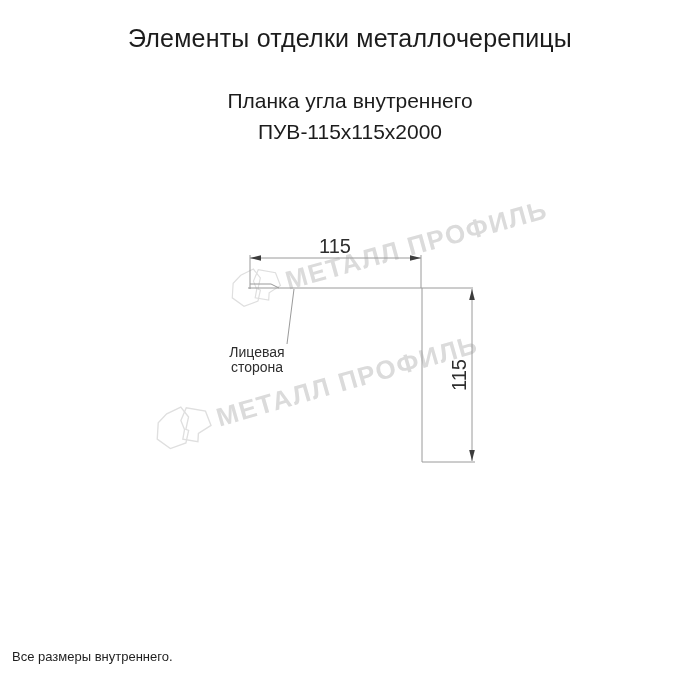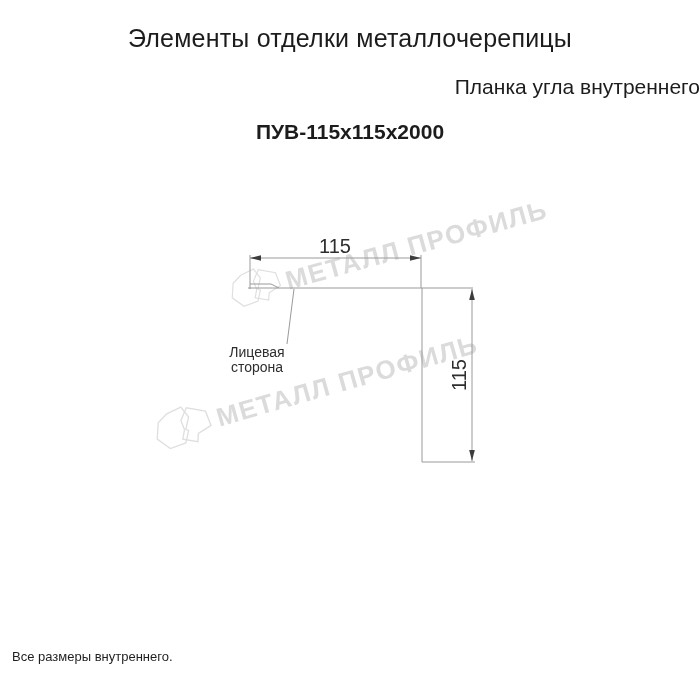--- a/index.html
+++ b/index.html
@@ -2,22 +2,22 @@
 <html><head>
 <meta charset="utf-8">
 <style>
   html,body{margin:0;padding:0;background:#fff;}
   .page{
     position:relative;width:700px;height:667px;background:#ffffff;
     font-family:"Liberation Sans", sans-serif;overflow:hidden;color:#1f1f1f;
   }
   .center-text{position:absolute;left:0;right:0;text-align:center;white-space:nowrap;}
   .title{top:24px;font-size:25px;letter-spacing:0.2px;color:#1c1c1c;}
-  .subtitle{top:75px;font-size:21px;color:#1c1c1c;text-align:right;}
-  .code{top:120px;font-size:21px;color:#1c1c1c;font-weight:bold;}
+  .subtitle{top:89px;font-size:21px;color:#1c1c1c;}
+  .code{top:120px;font-size:21px;color:#1c1c1c;}
   .wm-text{
     position:absolute;white-space:nowrap;font-weight:700;font-size:26px;
     letter-spacing:1.5px;color:#dbdbdb;transform-origin:left center;line-height:26px;
     user-select:none;
   }
   .wm-text-1{left:286px;top:268px;transform:rotate(-15.5deg);}
   .wm-text-2{left:217px;top:405px;transform:rotate(-16deg);}
   .wm-logo{position:absolute;transform-origin:center center;}
   .wm-logo-1{left:224px;top:263px;width:60px;height:47px;transform:rotate(-6deg);}
   .wm-logo-2{left:148px;top:400px;width:67px;height:53px;transform:rotate(-6deg);}

